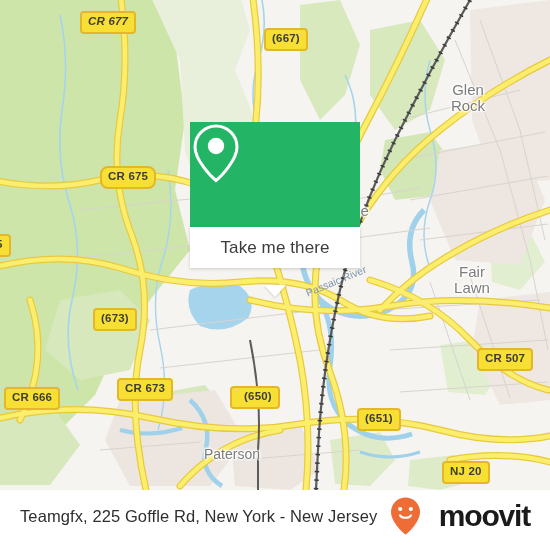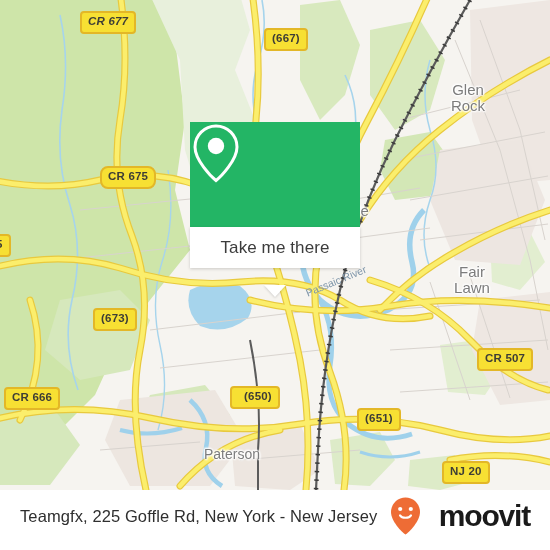--- a/index.html
+++ b/index.html
@@ -186,20 +186,21 @@
     <div class="placelabel" style="left:172px;top:447px;width:120px;font-size:14px;">Paterson</div>
     <div class="placelabel" style="left:350px;top:203px;width:26px;font-size:15px;">le</div>
 
     <div class="shield" style="left:80px;top:11px;font-style:italic;">CR 677</div>
     <div class="shield" style="left:264px;top:28px;">(667)</div>
     <div class="shield" style="left:100px;top:166px;border-radius:8px;">CR 675</div>
     <div class="shield" style="left:-12px;top:234px;">5</div>
     <div class="shield" style="left:93px;top:308px;">(673)</div>
     <div class="shield" style="left:437px;top:348px;margin-left:40px;">CR 507</div>
     <div class="shield" style="left:4px;top:387px;">CR 666</div>
+    <div class="shield" style="left:117px;top:378px;">CR 673</div>
     <div class="shield" style="left:230px;top:386px;padding-left:12px;">(650)</div>
     <div class="shield" style="left:357px;top:408px;">(651)</div>
     <div class="shield" style="left:442px;top:461px;text-align:center;">NJ 20</div>
 
 
     <div id="callout">
       <div id="callout-green">
         <svg width="52" height="62" viewBox="0 0 52 62">
           <path d="M26 4 C14.4 4 5 13.4 5 25 C5 38 21 54.5 26 58.5 C31 54.5 47 38 47 25 C47 13.4 37.6 4 26 4 Z" fill="none" stroke="#ffffff" stroke-width="3"></path>
           <circle cx="26" cy="24" r="8.2" fill="#ffffff"></circle>

